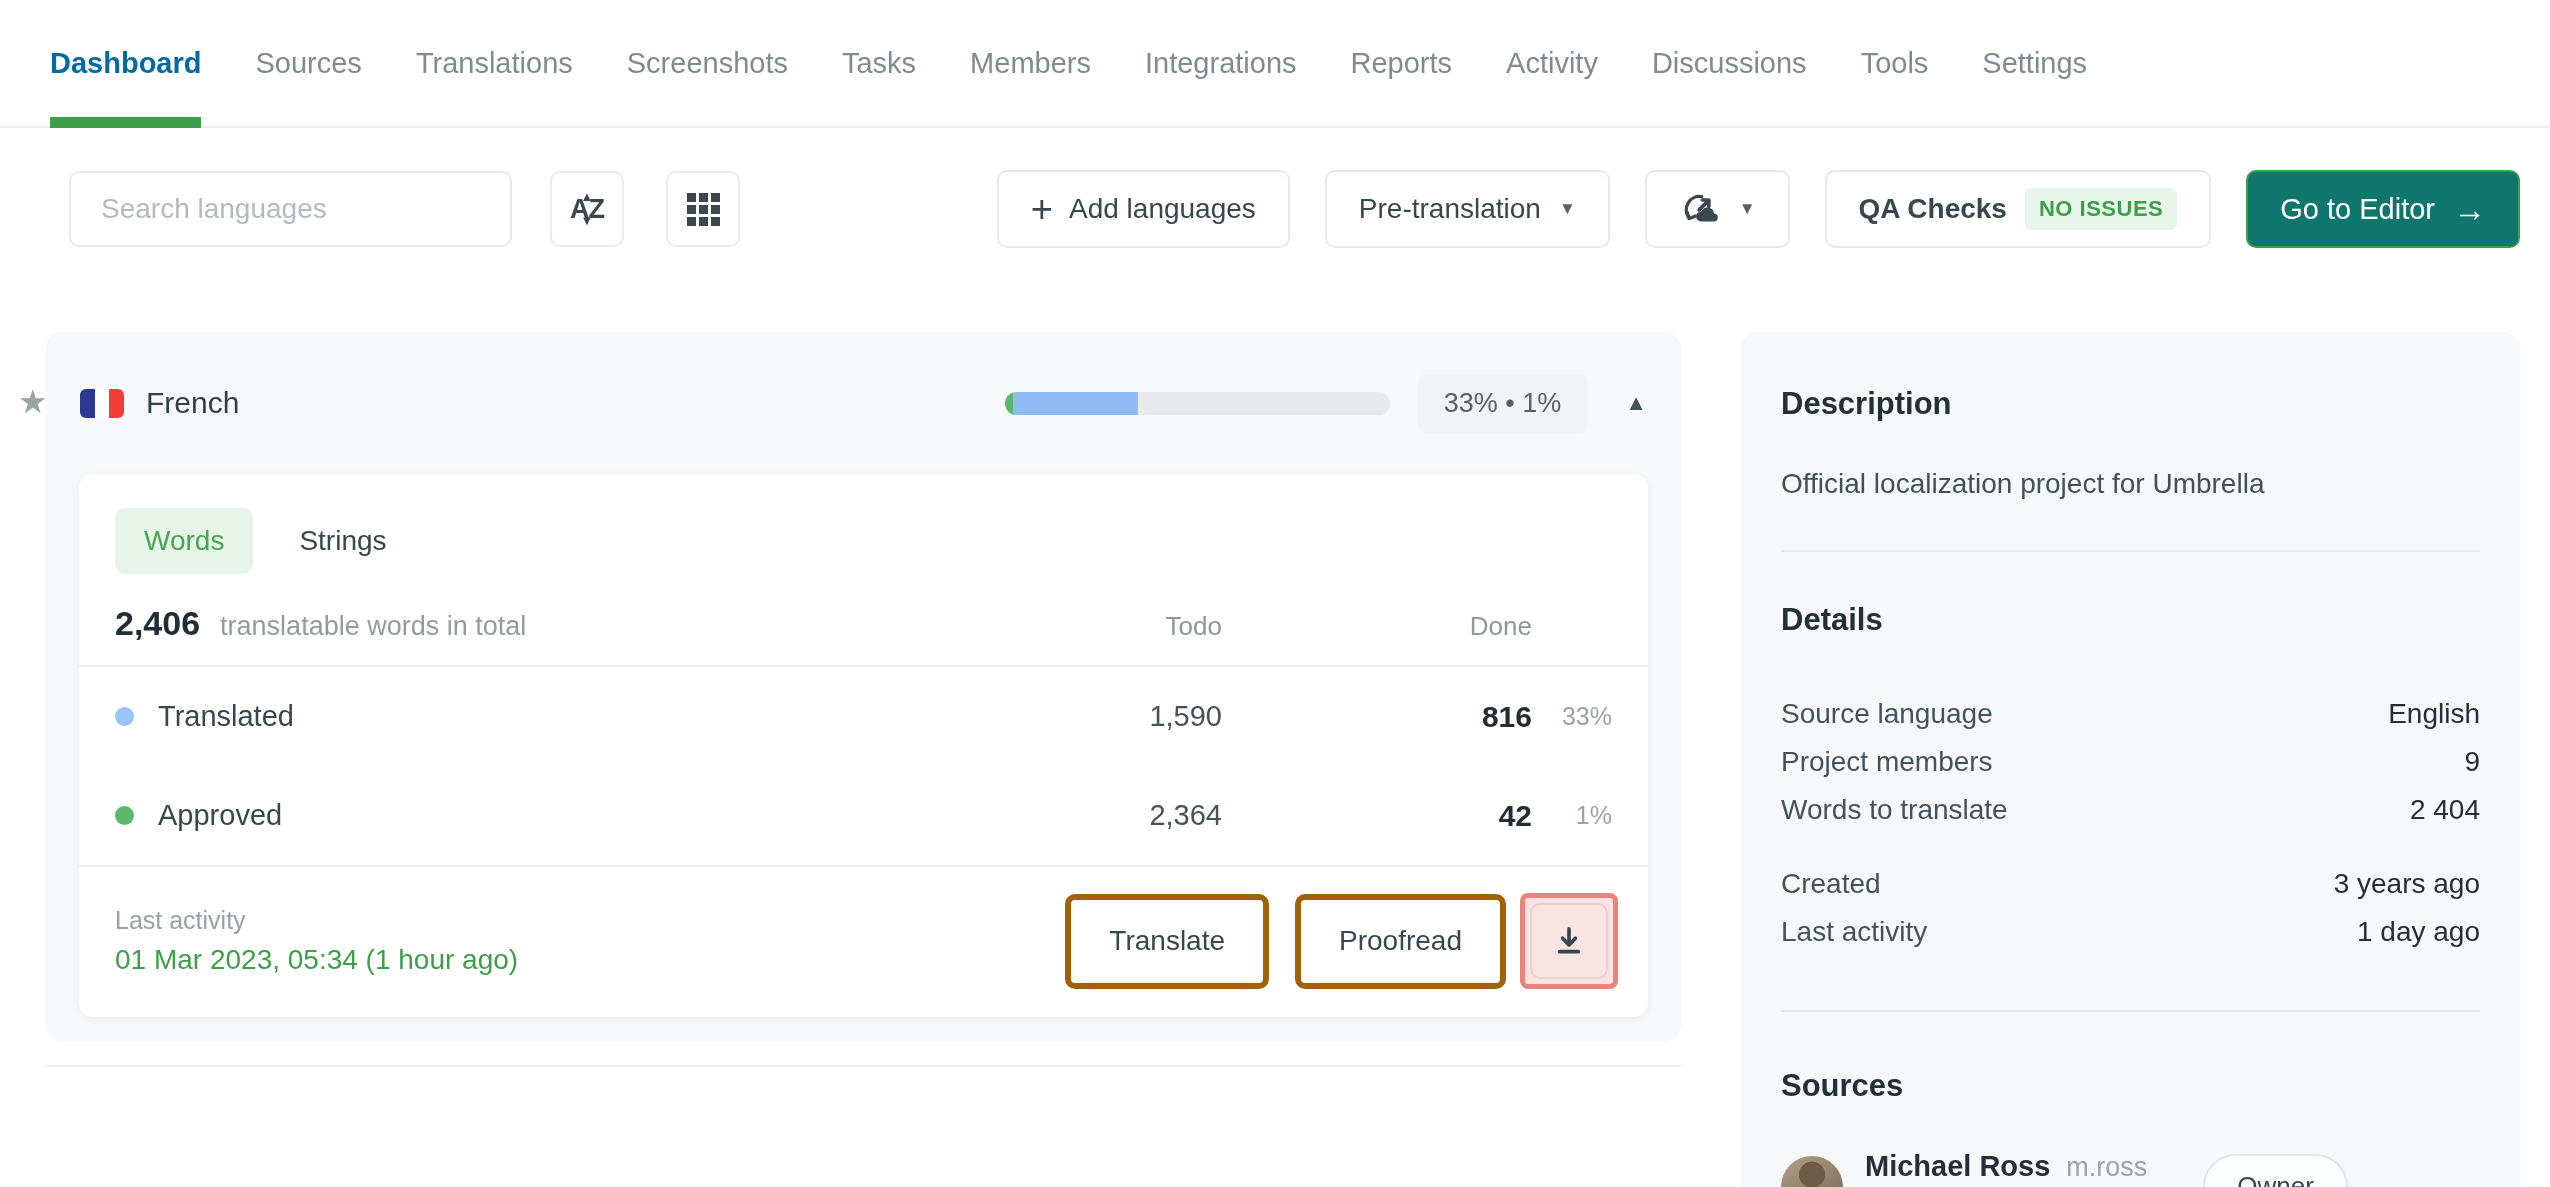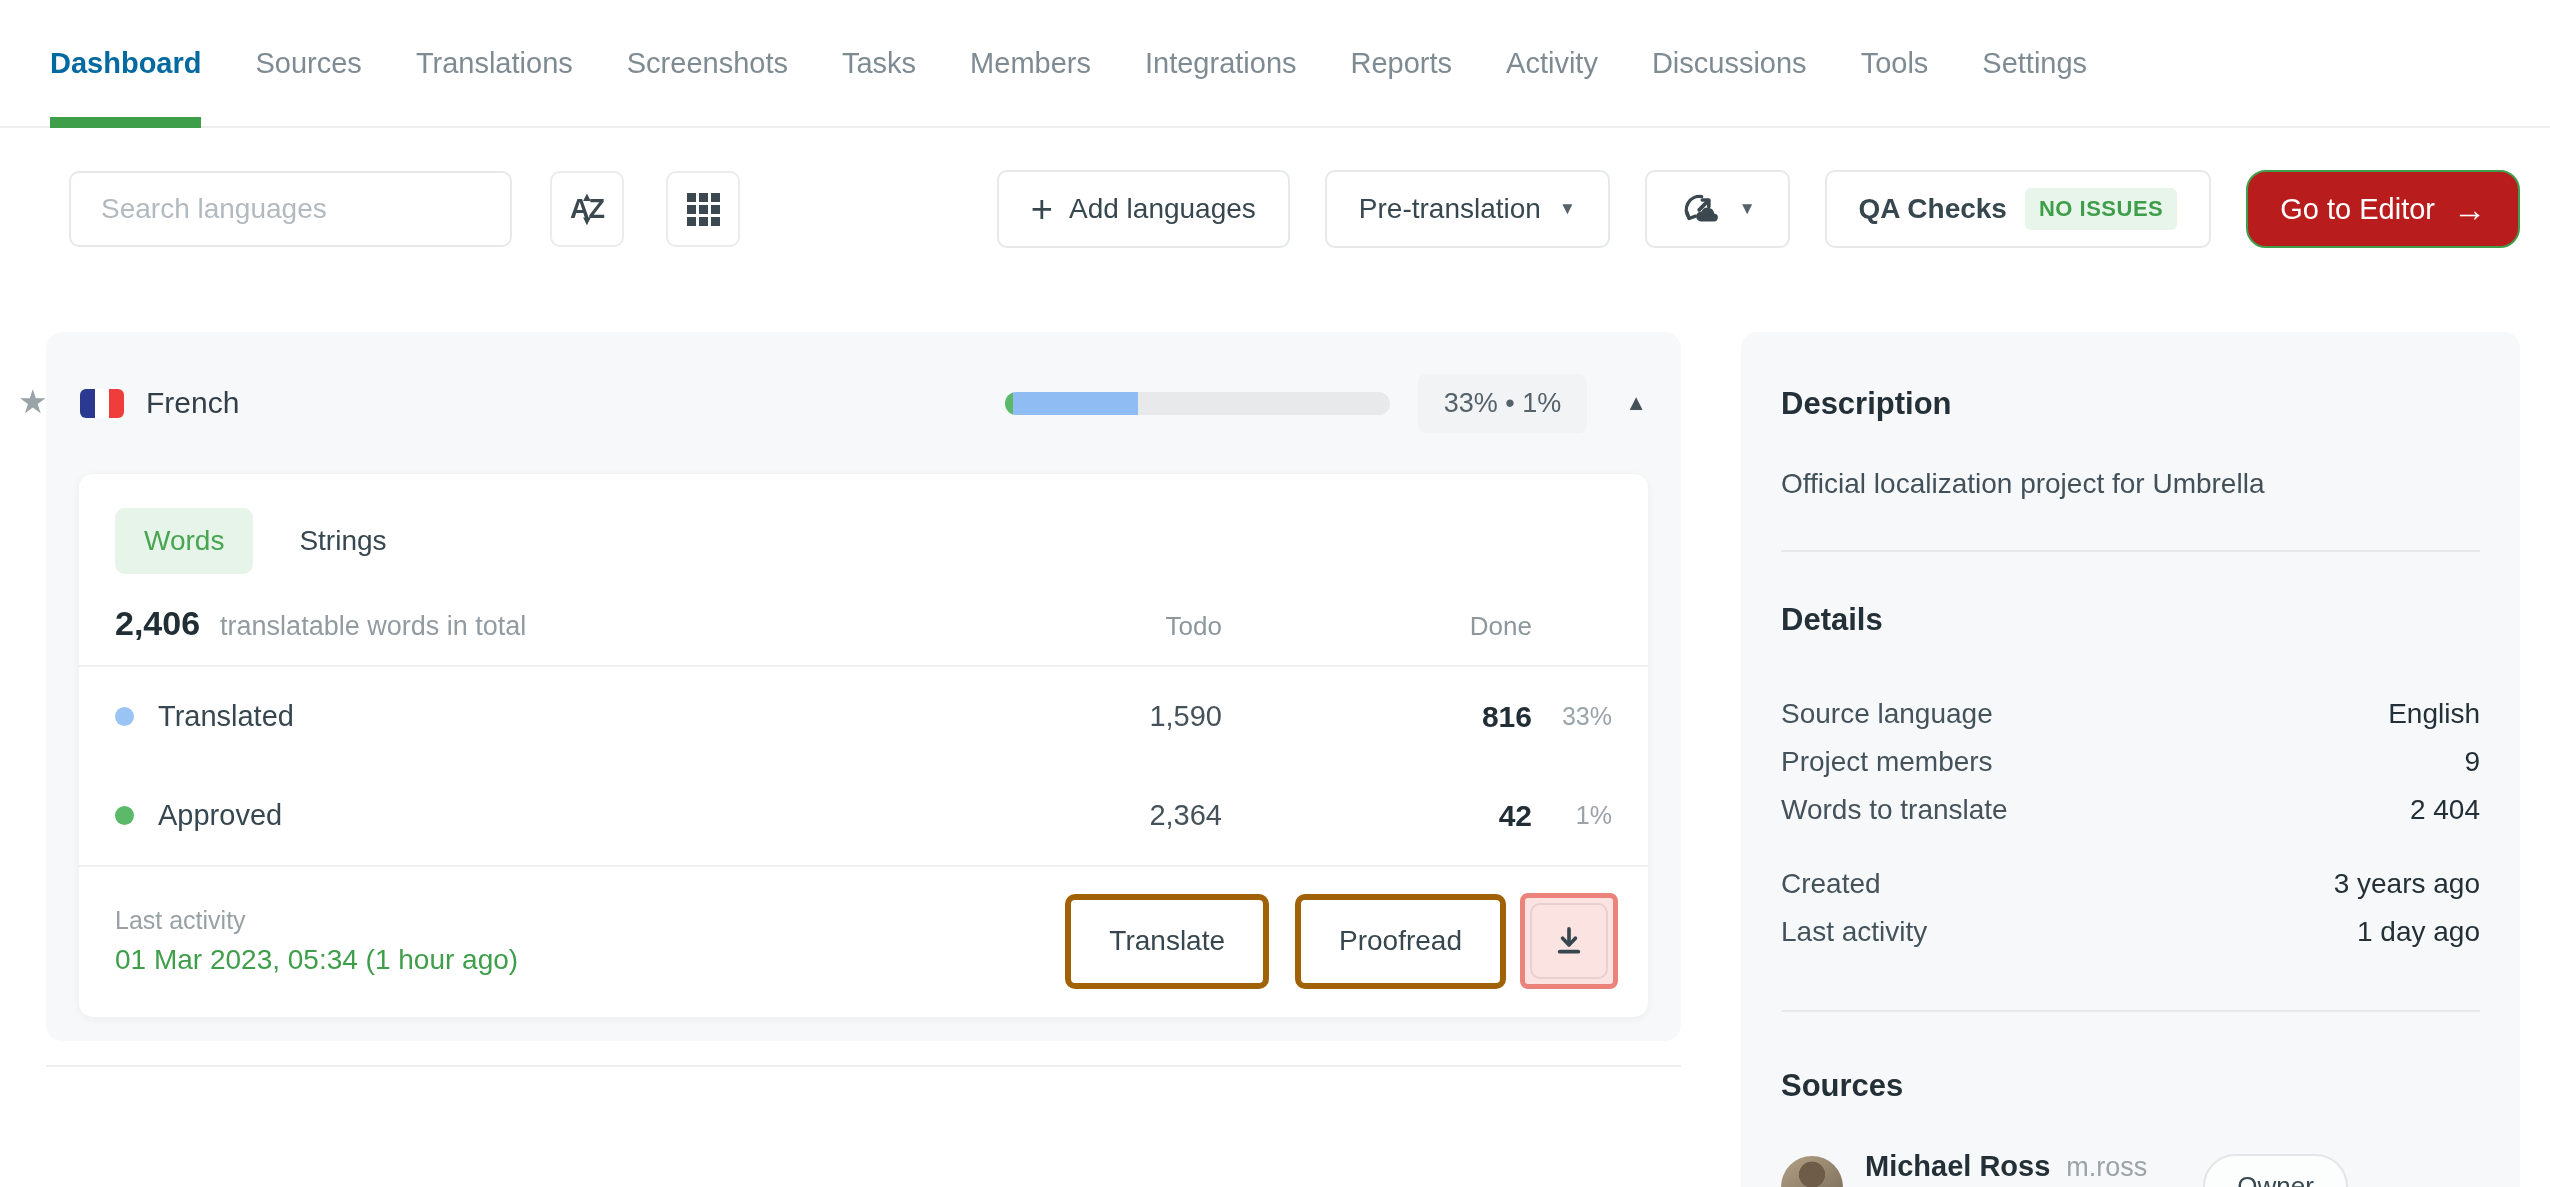--- a/index.html
+++ b/index.html
@@ -33,22 +33,22 @@
   .grid-ico span { width:9px; height:9px; background:#3c4850; }
   .spacer { flex:1; }
   .btn { height:78px; display:inline-flex; align-items:center; padding:0 32px;
     background:#fff; border:2px solid #e6e8ea; border-radius:10px;
     font-size:28px; color:#37474f; cursor:pointer; white-space:nowrap; }
   .btn + .btn { margin-left:27px; }
   .plus { font-size:38px; font-weight:300; margin-right:16px; color:#37474f; line-height:1; }
   .caret { font-size:17px; color:#55626a; margin-left:18px; }
   .qa-badge { margin-left:18px; background:#e8f5ea; color:#3f9e4a; font-size:22px;
     font-weight:700; letter-spacing:.5px; padding:8px 14px; border-radius:6px; }
-  .btn-primary { background:#b91c1c; border-color:#3f9e4a; color:#fff; font-weight:500;
-    font-size:29px; margin-left:27px;border-radius:20px; }
+  .btn-primary { background:#0f766e; border-color:#3f9e4a; color:#fff; font-weight:500;
+    font-size:29px; margin-left:27px; }
   .btn-primary .arrow { font-size:33px; margin-left:18px; line-height:1; }
 
   
   .main { display:flex; margin:84px 30px 0 46px; gap:60px; align-items:flex-start; }
   .lang-col { width:1635px; position:relative; }
   .star { position:absolute; left:-28px; top:50px; font-size:33px; color:#9aa3a8; cursor:pointer; }
 
   .lang-card { background:#f7f8f9; border-radius:16px; padding-bottom:24px; }
   .lang-header { height:142px; display:flex; align-items:center; padding:0 34px; cursor:pointer; }
   .flag { width:44px; height:29px; border-radius:6px; overflow:hidden; display:flex;

